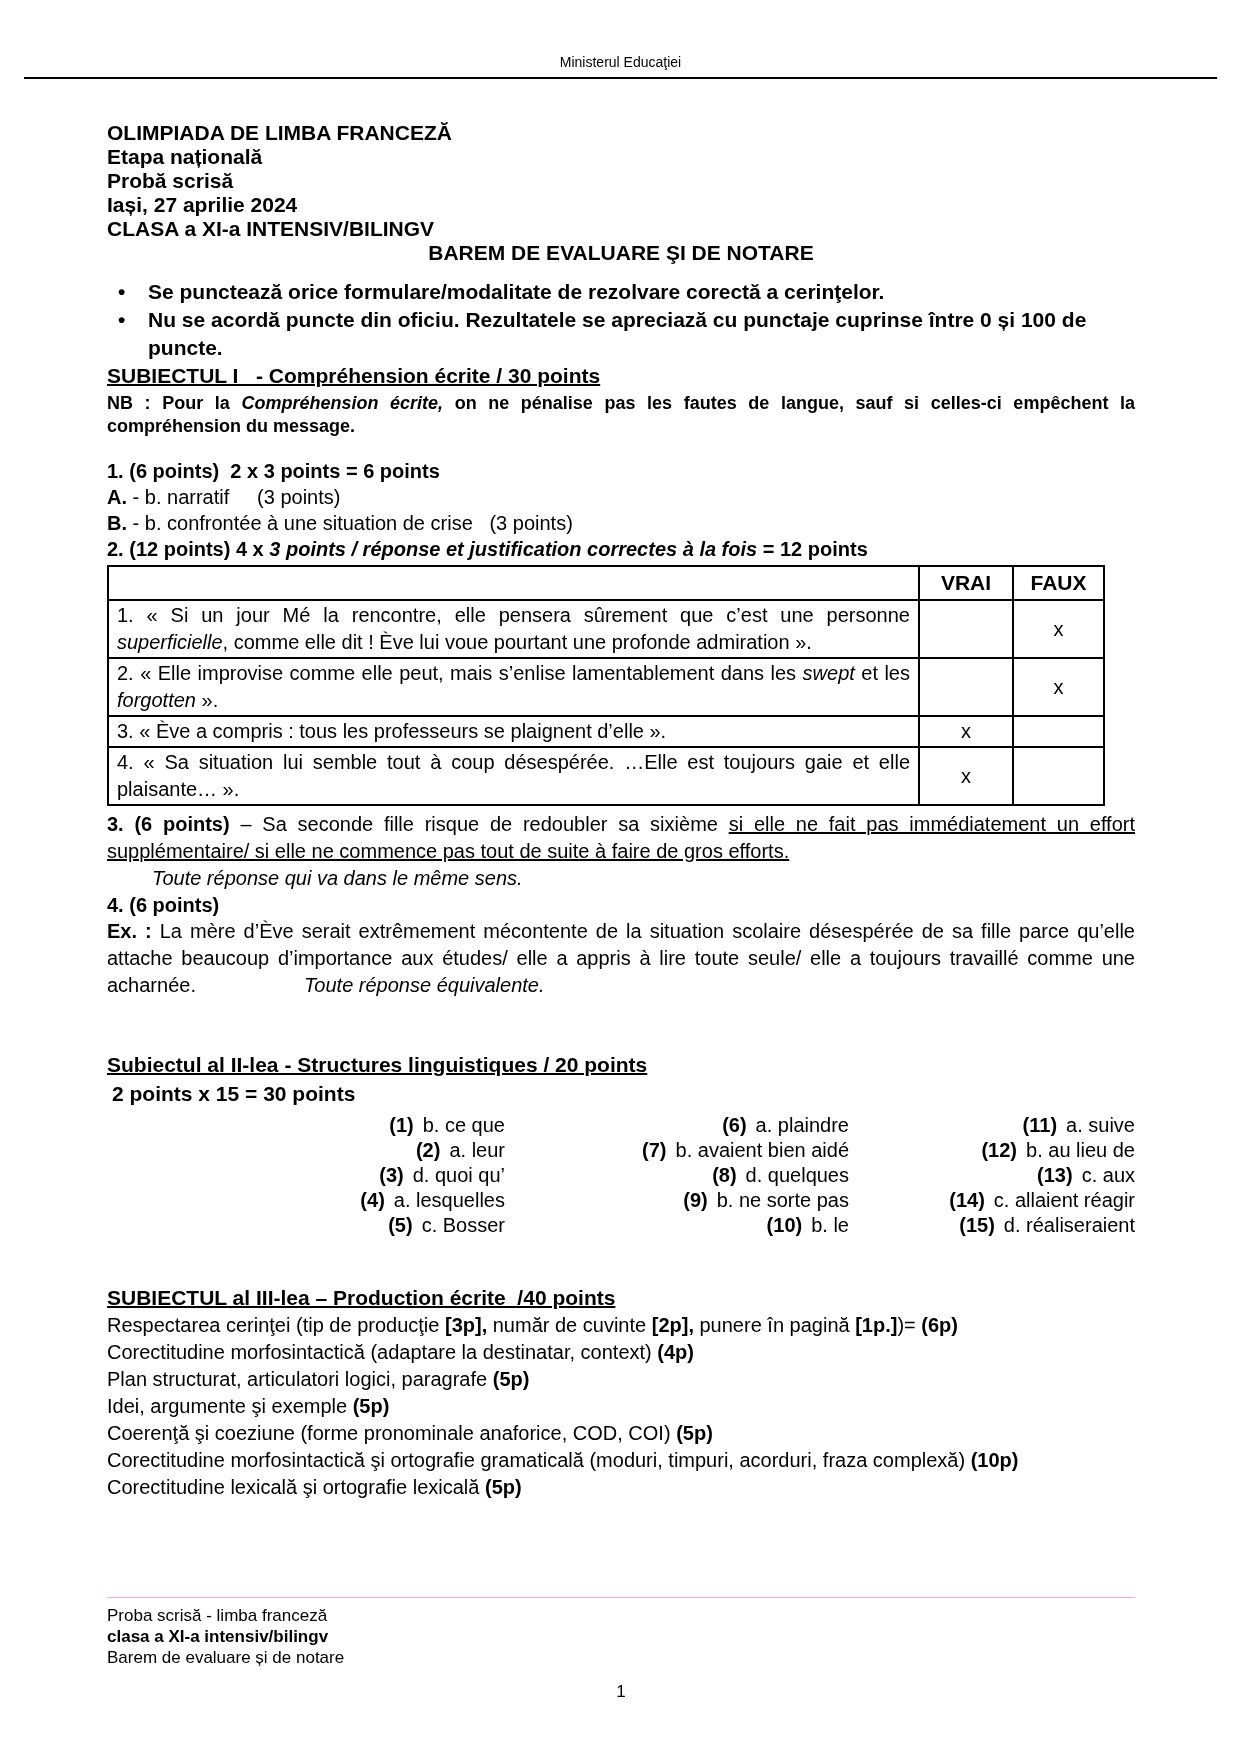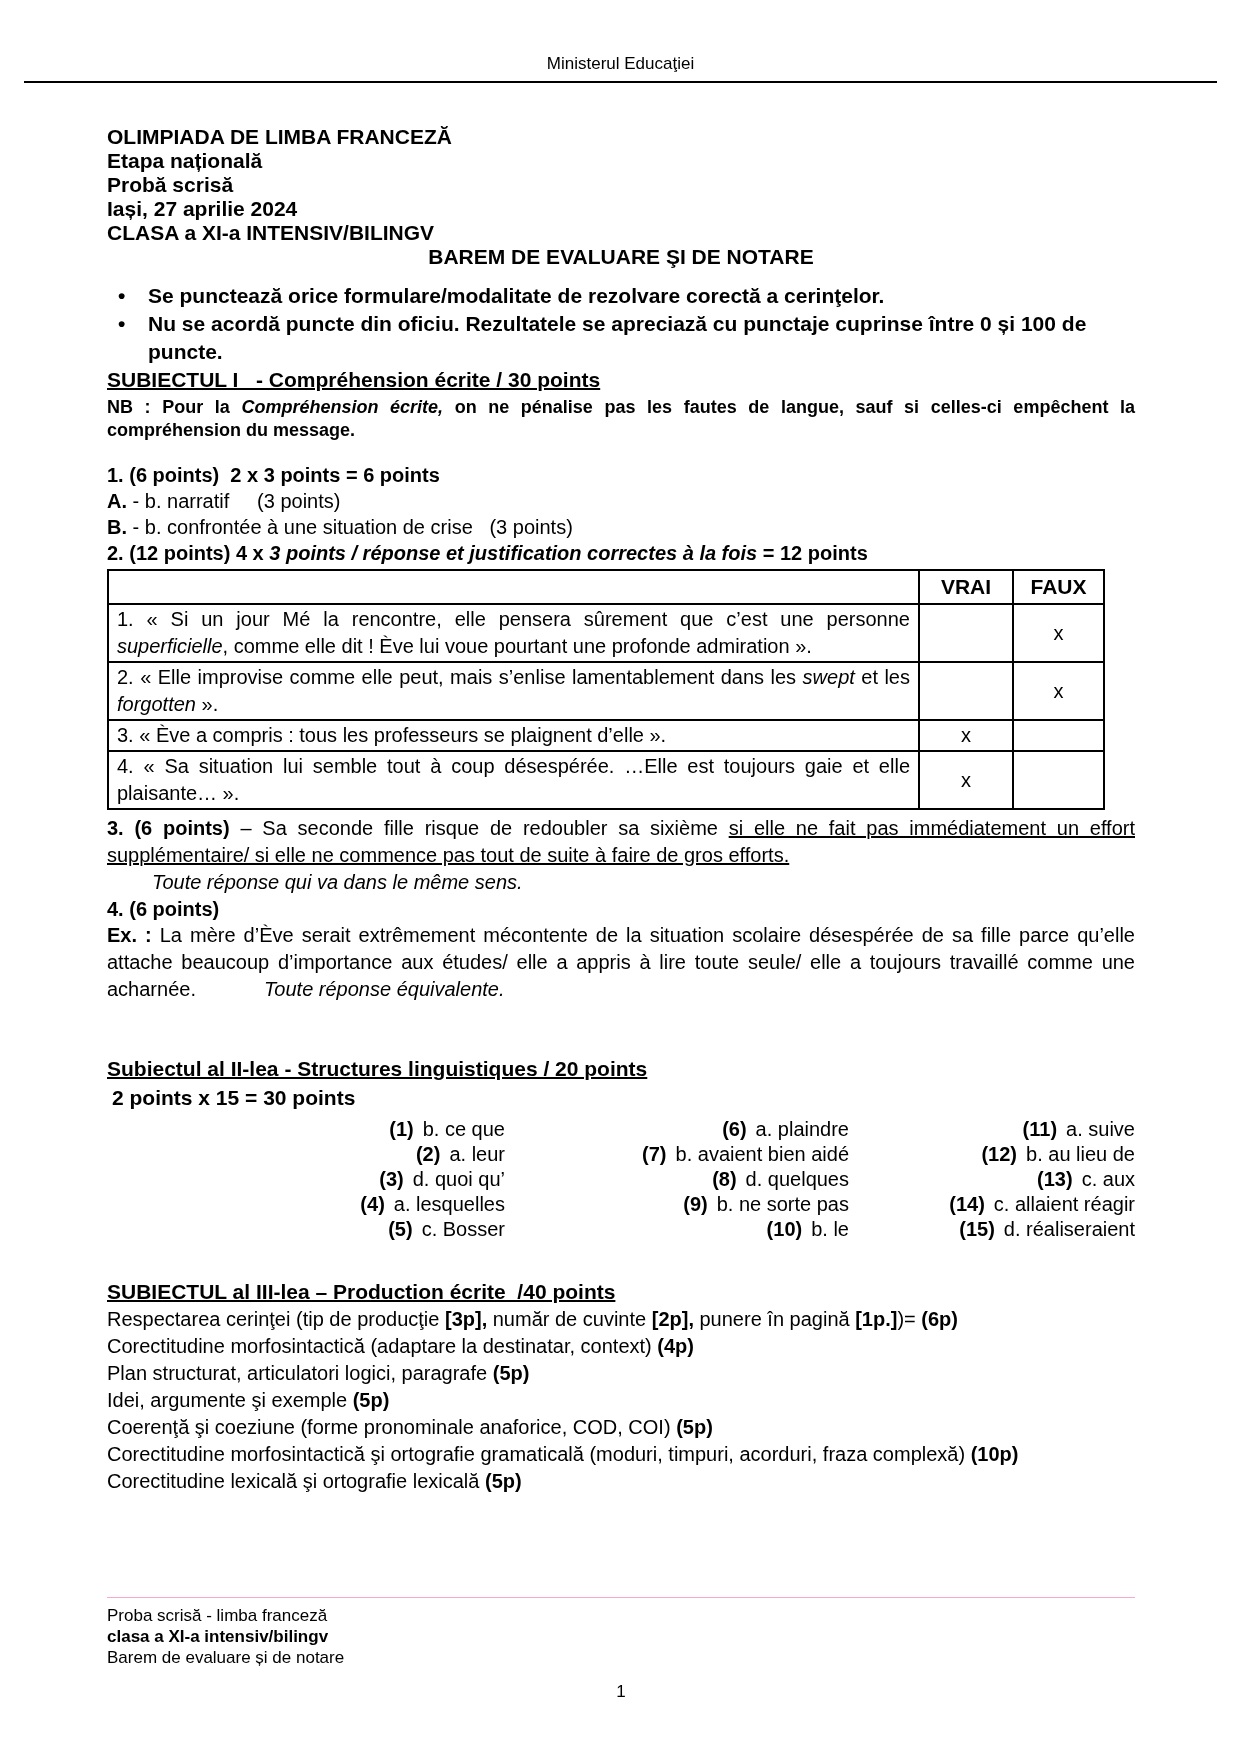--- a/index.html
+++ b/index.html
@@ -7,21 +7,21 @@
     position:relative;
     width:1241px;height:1755px;
     margin:0 auto;
     background:#ffffff;
     color:#000000;
     font-family:"Liberation Sans", sans-serif;
     font-size:20px;
     overflow:hidden;
   }
   .content{padding:0 106px 0 107px;}
-  .ministry{padding-top:54px;text-align:center;font-size:17px;}
+  .ministry{padding-top:54px;text-align:center;font-size:14px;}
   .top-rule{border:none;border-top:2px solid #000;margin:7px 24px 0 24px;}
   .title-block{margin-top:42px;text-align:left;font-weight:bold;font-size:21px;line-height:24px;}
   .barem{text-align:center;font-weight:bold;font-size:21px;line-height:24px;}
   .bullets{margin:13px 0 0 0;padding:0;list-style:none;font-weight:bold;font-size:21px;line-height:28px;}
   .bullets li{position:relative;padding-left:41px;text-align:left;}
   .bullets li .dot{position:absolute;left:11px;top:0;}
   .h-underline{font-weight:bold;font-size:21px;line-height:28px;
     text-decoration:underline;text-decoration-thickness:2px;white-space:pre-wrap;}
   .nb{font-weight:bold;font-size:18px;line-height:23px;text-align:justify;margin:2px 0 0 0;}
   p{margin:0;}
@@ -32,27 +32,27 @@
   .mt20{margin-top:20px;}
   table.vf{border-collapse:collapse;table-layout:fixed;width:996px;margin-top:3px;}
   table.vf td{border:2px solid #000;padding:1px 8px;vertical-align:middle;}
   td.stmt{text-align:justify;line-height:27px;}
   td.vfcell{text-align:center;}
   td.vfhead{text-align:center;font-weight:bold;font-size:21px;height:30px;}
   td.pb{padding-bottom:30px;}
   td.vbottom{vertical-align:bottom;padding-bottom:4px;}
   .para{line-height:27px;text-align:justify;margin-top:5px;}
   .noteline{line-height:27px;font-style:italic;margin-left:45px;}
-  .exnote{display:inline-block;margin-left:68px;font-style:italic;}
+  .exnote{display:inline-block;margin-left:108px;font-style:italic;}
   .s2-head{margin-top:52px;}
   .formula{font-weight:bold;font-size:21px;line-height:27px;padding-left:5px;margin-top:1px;}
   .answers{display:grid;grid-template-columns:398px 344px 1fr;grid-template-rows:repeat(5,25px);
     grid-auto-flow:column;line-height:25px;margin-top:6px;text-align:right;}
   .answers .num{font-weight:bold;margin-right:9px;}
-  .s3-head{margin-top:36px;}
+  .s3-head{margin-top:46px;}
   .crit{line-height:27px;}
   .footer{position:absolute;left:107px;right:106px;top:1597px;border-top:1px solid #f9a8d4;
     padding-top:7px;font-size:17px;line-height:21px;}
   .page-num{text-align:center;margin-top:13px;font-size:17px;}
 </style>
 </head>
 <body>
 
 <div class="page">
 

